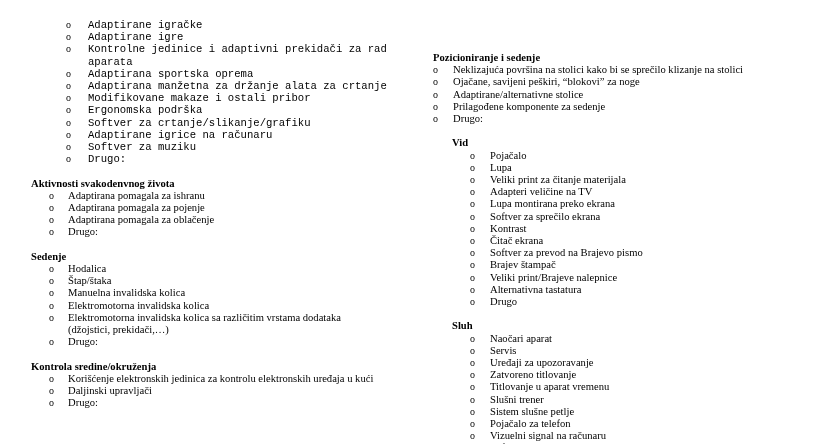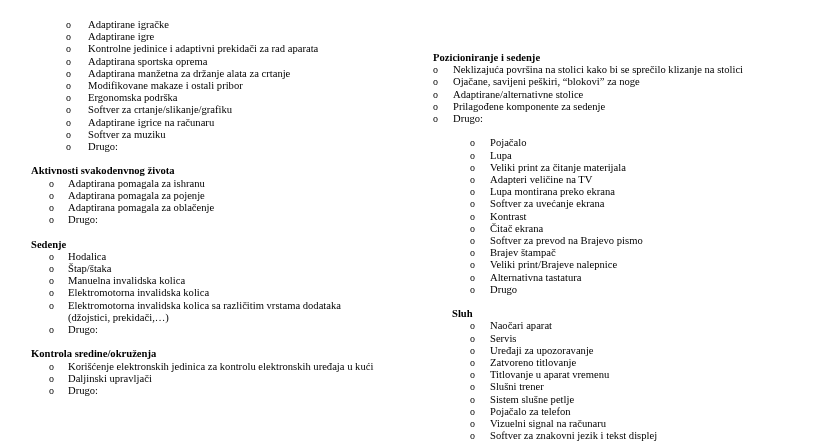--- a/index.html
+++ b/index.html
@@ -13,21 +13,21 @@
     #col-right { left: 433px; width: 382px; }
     .section { margin: 0; }
     .heading { font-weight: bold; line-height: 12.2px; height: 12.2px; white-space: nowrap; }
     ul { list-style: none; margin: 0; padding: 0; }
     li { position: relative; line-height: 12.2px; }
     li .bullet { position: absolute; top: 0; font-size: 10px; }
     li .text { display: block; }
     .gap { height: 12.2px; }
     
     .l-rek li .bullet { left: 35px; }
-    .l-rek li .text { padding-left: 57px; }
+    .l-rek li .text { padding-left: 57px; font-family: Liberation Mono, monospace; }
     .l-std li .bullet, .l-sed li .bullet, .l-kon li .bullet { left: 18px; }
     .l-std li .text, .l-sed li .text, .l-kon li .text { padding-left: 37px; }
     
     .r-poz li .bullet { left: 0px; }
     .r-poz li .text { padding-left: 20px; }
     .r-vid li .bullet, .r-slu li .bullet { left: 37px; }
     .r-vid li .text, .r-slu li .text { padding-left: 57px; }
     .r-vid .heading, .r-slu .heading { padding-left: 19px; }
   </style>
 </head>
@@ -175,20 +175,21 @@
           <span class="text">Prilagođene komponente za sedenje</span>
         </li>
         <li>
           <span class="bullet">o</span>
           <span class="text">Drugo:</span>
         </li>
       </ul>
   </div>
   <div class="gap"></div>
   <div class="section r-vid">
+    <div class="heading">Vid</div>
     <ul id="list-r1">
         <li>
           <span class="bullet">o</span>
           <span class="text">Pojačalo</span>
         </li>
         <li>
           <span class="bullet">o</span>
           <span class="text">Lupa</span>
         </li>
         <li>
@@ -198,21 +199,21 @@
         <li>
           <span class="bullet">o</span>
           <span class="text">Adapteri veličine na TV</span>
         </li>
         <li>
           <span class="bullet">o</span>
           <span class="text">Lupa montirana preko ekrana</span>
         </li>
         <li>
           <span class="bullet">o</span>
-          <span class="text">Softver za uvećanje ekrana</span>
+          <span class="text">Softver za sprečilo ekrana</span>
         </li>
         <li>
           <span class="bullet">o</span>
           <span class="text">Kontrast</span>
         </li>
         <li>
           <span class="bullet">o</span>
           <span class="text">Čitač ekrana</span>
         </li>
         <li>

